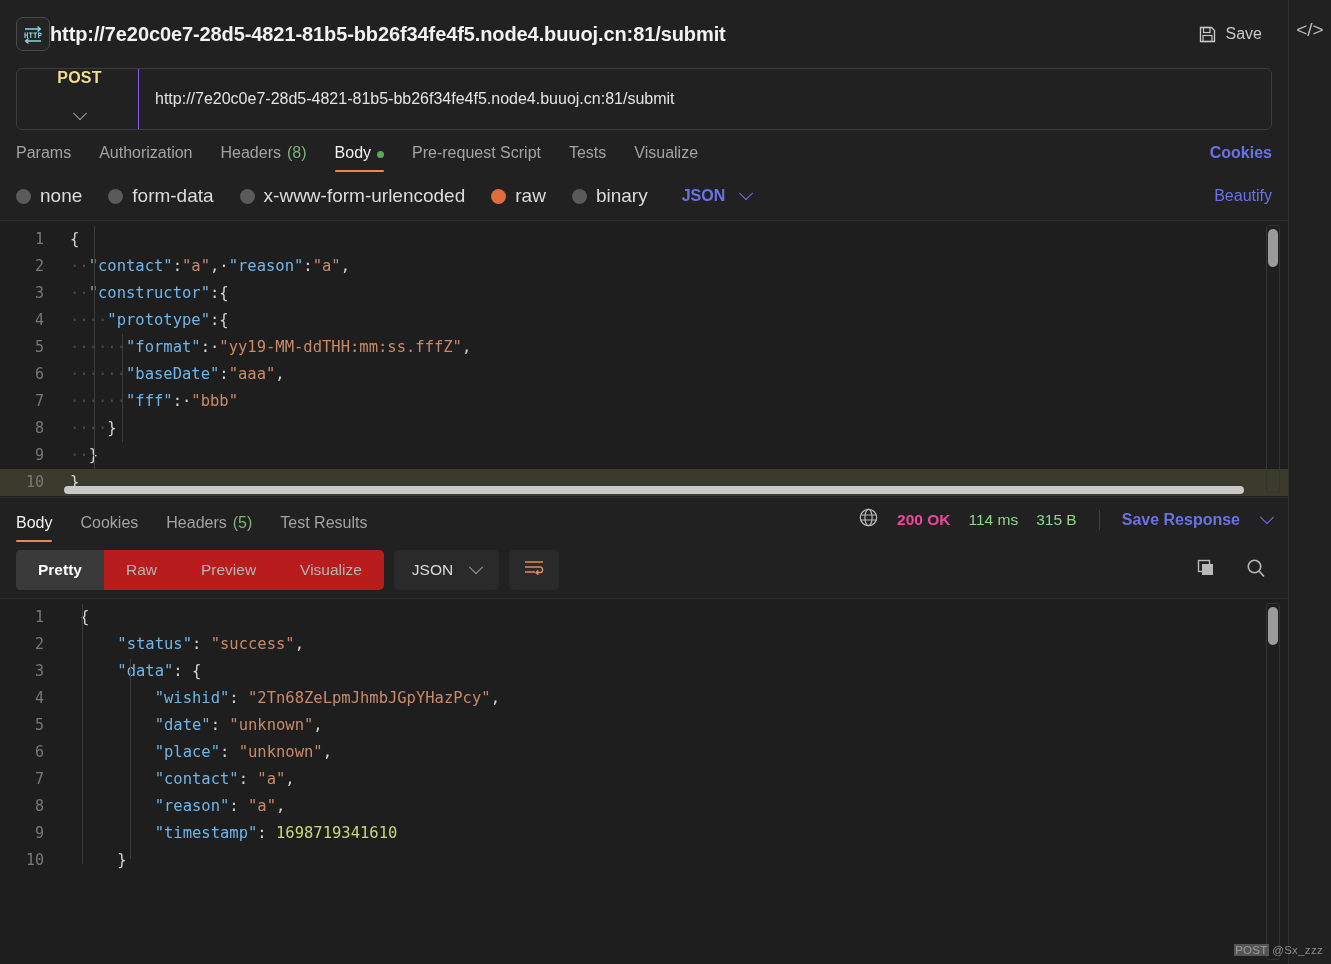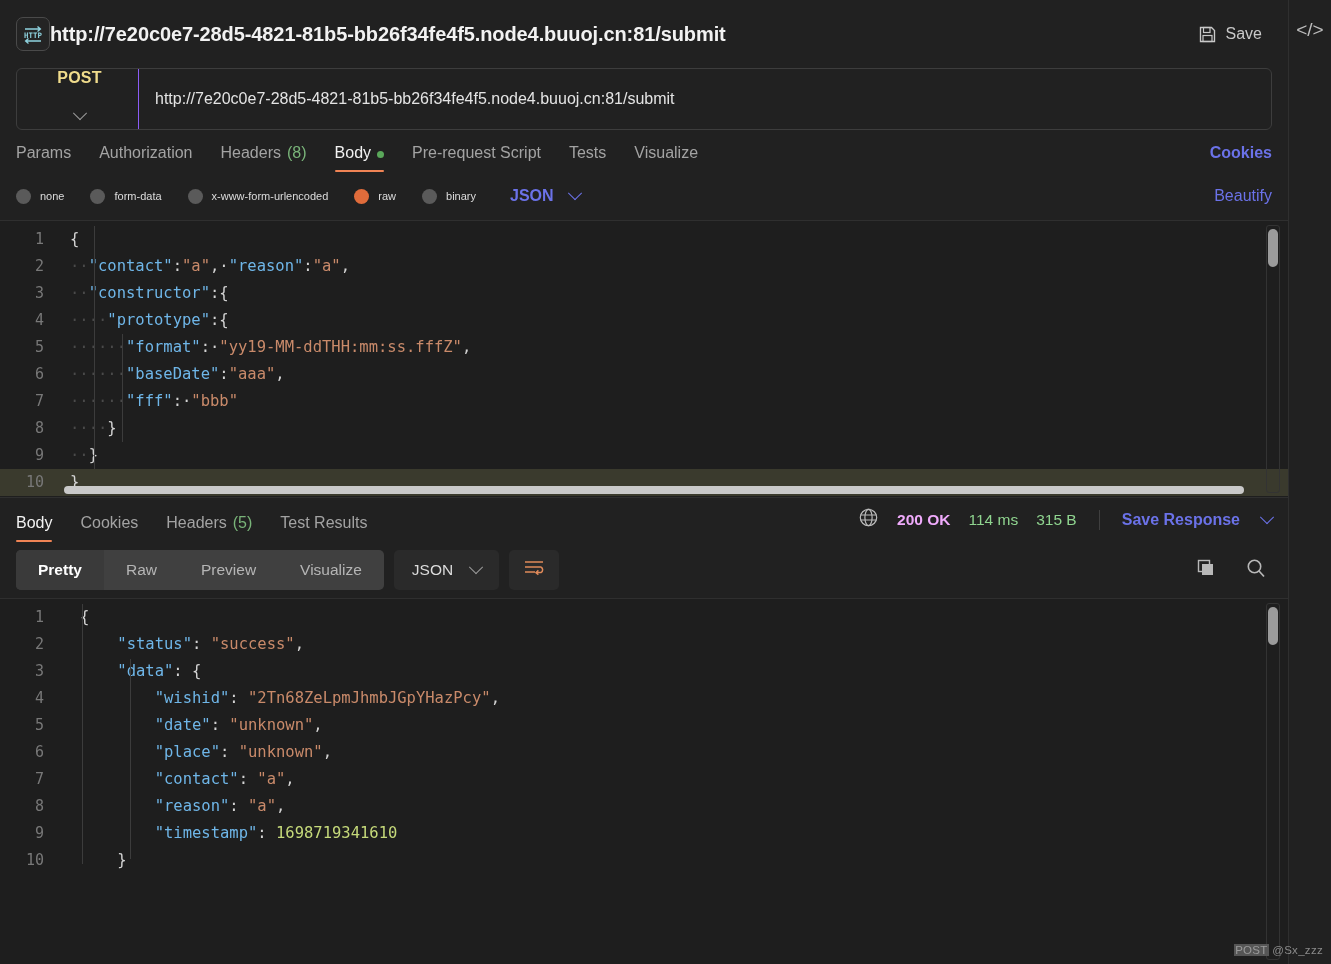--- a/index.html
+++ b/index.html
@@ -234,21 +234,21 @@
     min-height: 48px;
     padding: 0 16px;
     box-sizing: border-box;
     gap: 26px;
   }
   .radio-opt {
     display: flex;
     align-items: center;
     gap: 9px;
     cursor: pointer;
-    font-size: 11px;
+    font-size: 19px;
     color: #dcdcdc;
   }
   .radio {
     width: 15px; height: 15px;
     border-radius: 50%;
     background: #5a5a5a;
     flex: 0 0 auto;
   }
   .radio.on { background: #e06c3b; }
   .json-sel {
@@ -366,21 +366,21 @@
     box-sizing: border-box;
     background: #212121;
   }
   .meta-wrap {
     display: flex;
     align-items: center;
     gap: 18px;
     padding-bottom: 10px;
     font-size: 15.5px;
   }
-  .meta-ok { color: #f0abfc; font-weight: bold; text-align: center; }
+  .meta-ok { color: #ec4899; font-weight: bold; text-align: center; }
   .meta-v { color: #8fd48f; }
   .meta-sep {
     width: 1px;
     height: 20px;
     background: #3f3f3f;
     margin: 0 4px;
   }
   .save-res {
     color: #6b72e8;
     font-weight: bold;
@@ -397,21 +397,21 @@
     display: flex;
     align-items: center;
     height: 56px;
     min-height: 56px;
     padding: 0 16px;
     box-sizing: border-box;
     gap: 10px;
   }
   .seg {
     display: flex;
-    background: #404040;
+    background: #b91c1c;
     border-radius: 5px;
     overflow: hidden;
     height: 40px;
   }
   .seg-item {
     display: flex; align-items: center; justify-content: center;
     padding: 0 22px;
     font-size: 15.5px;
     color: #b5b5b5;
     cursor: pointer;

